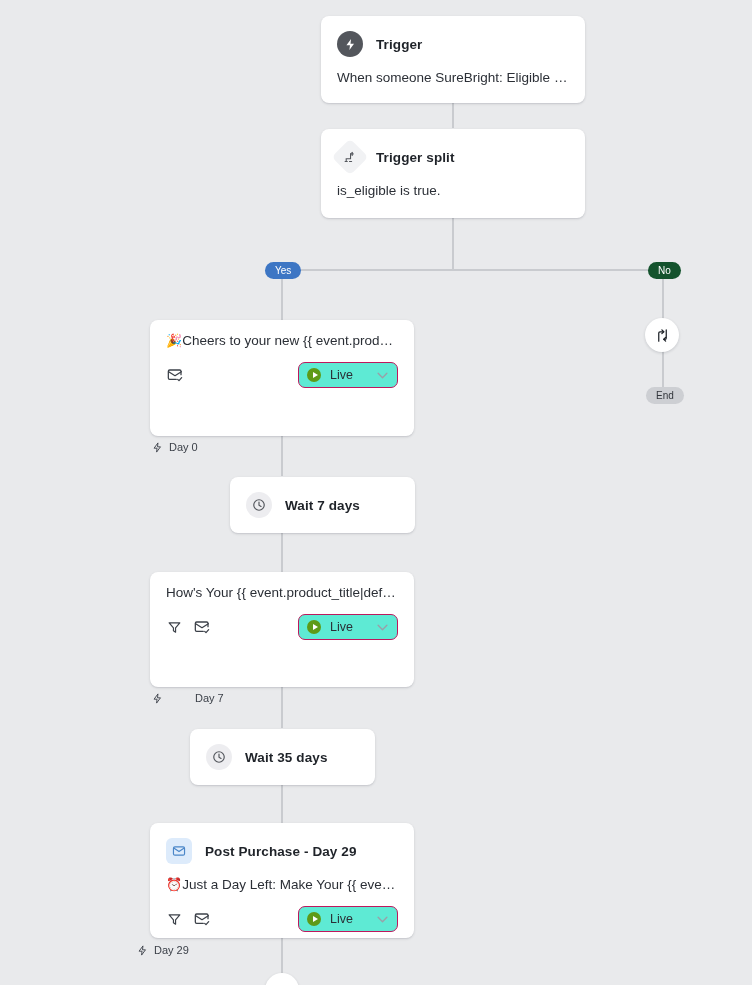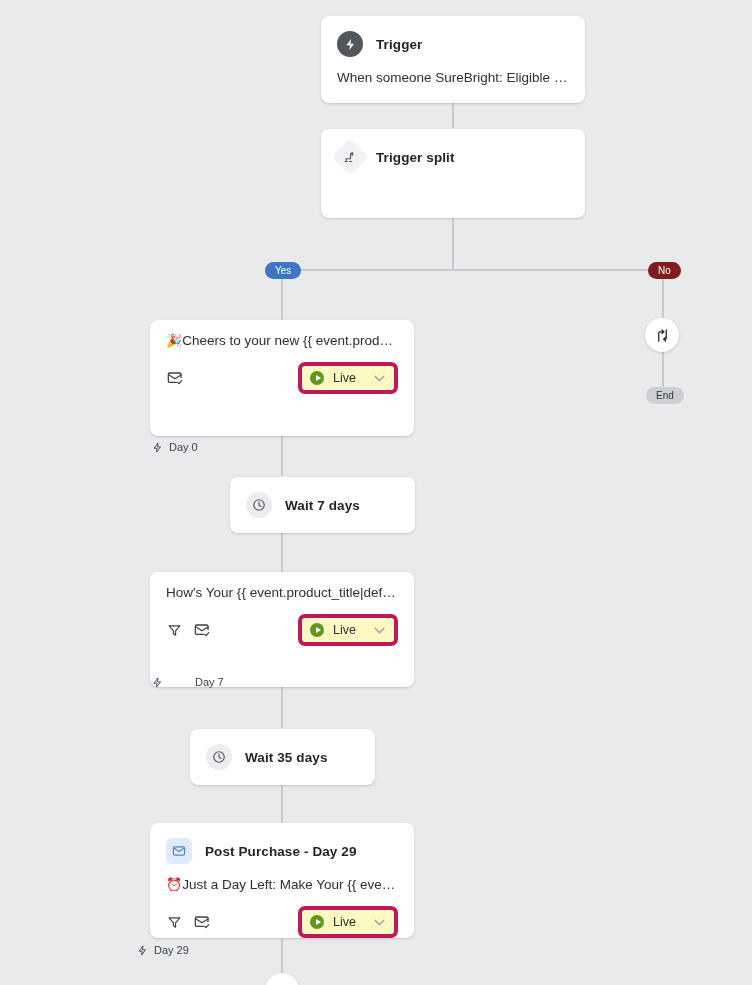--- a/index.html
+++ b/index.html
@@ -43,42 +43,42 @@
     border-radius: 5px; transform: rotate(45deg);
   }
   .ic-diamond > svg { transform: rotate(-45deg); }
   .ic-mail-sq { width: 26px; height: 26px; border-radius: 6px; background: #ddebfb; }
   .ic-clock-circ { width: 26px; height: 26px; border-radius: 50%; background: #ededf0; }
   .ic-plain { width: 17px; height: 17px; }
 
   
   .status {
     display: flex; align-items: center; gap: 9px;
-    background: #fef9c3; border: 4px solid #be185d;
+    background: #5eead4; border: 1px solid #be185d;
     border-radius: 7px; padding: 5px 9px 5px 8px; min-width: 100px;
   }
   .status-dot {
     width: 14px; height: 14px; border-radius: 50%;
     background: #5e9a18; display: inline-flex; align-items: center; justify-content: center;
   }
   .status-dot i {
     width: 0; height: 0; border-left: 5px solid #fff;
     border-top: 3.2px solid transparent; border-bottom: 3.2px solid transparent;
     margin-left: 2px;
   }
   .status-label { font-size: 12.5px; color: #2b2f36; flex: 1; }
   .chev { width: 11px; height: 7px; }
 
   
   .pill {
     position: absolute; border-radius: 9px; padding: 2px 10px;
     font-size: 10px; color: #fff; line-height: 13px; font-weight: normal;
   }
   .pill-yes { background: #3d76c4; }
-  .pill-no  { background: #7f1d1d; }
+  .pill-no  { background: #14532d; }
   .pill-end { background: #cdcfd3; color: #31353b; }
 
   
   .circ-node {
     position: absolute; width: 34px; height: 34px; border-radius: 50%;
     background: #fff; box-shadow: 0 1px 3px rgba(16,24,40,.16);
     display: flex; align-items: center; justify-content: center;
   }
 
   
@@ -125,20 +125,21 @@
         <svg width="13" height="13" viewBox="0 0 24 24" fill="none" stroke="#53565c" stroke-width="2" stroke-linecap="round">
           <path d="M5 19v-5h8V5"></path>
             <path d="M13 5h5"></path>
             <path d="M16 2v6"></path>
             <path d="M3 19h4"></path>
             <path d="M11 19h4"></path>
         </svg>
       </span>
       <span class="card-title">Trigger split</span>
     </div>
+    <div class="card-sub">is_eligible is true.</div>
   </div>
 
   <div class="pill pill-yes" style="left:265px; top:262px;">Yes</div>
   <div class="pill pill-no" style="left:648px; top:262px;">No</div>
 
   <div class="circ-node" style="left:645px; top:318px;">
     <span class="ic">
       <svg width="15" height="15" viewBox="0 0 24 24" fill="none" stroke="#1f2329" stroke-width="2" stroke-linecap="round" stroke-linejoin="round">
         <path d="M6 21V8a2 2 0 0 1 2-2h6"></path>
           <path d="M11 3 14 6l-3 3"></path>
@@ -218,21 +219,21 @@
           </span>
         <span class="status-label">Live</span>
         <span class="ic chev">
           <svg width="11" height="7" viewBox="0 0 12 8" fill="none" stroke="#9aa0a8" stroke-width="1.6" stroke-linecap="round" stroke-linejoin="round">
               <path d="M1 1.5 6 6.5l5-5"></path>
             </svg>
         </span>
       </div>
     </div>
   </div>
-  <div class="day-tag" style="left:152px; top:676px;gap:32px;">
+  <div class="day-tag" style="left:152px; top:692px;gap:32px;">
     <span class="ic">
       <svg width="11" height="11" viewBox="0 0 24 24" fill="none" stroke="#3c4149" stroke-width="2" stroke-linejoin="round">
           <path d="M13 2 4.5 13.5H11l-1 8.5 8.5-11.5H12z"></path>
         </svg>
     </span>
     <span>Day 7</span>
   </div>
 
   <div class="card" style="left:190px; top:729px; width:185px; height:56px;">
     <div class="card-head" style="padding-top:15px;">

